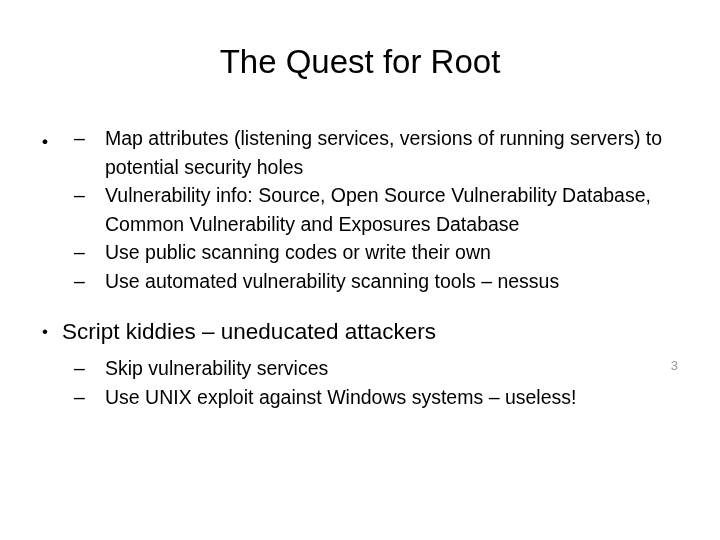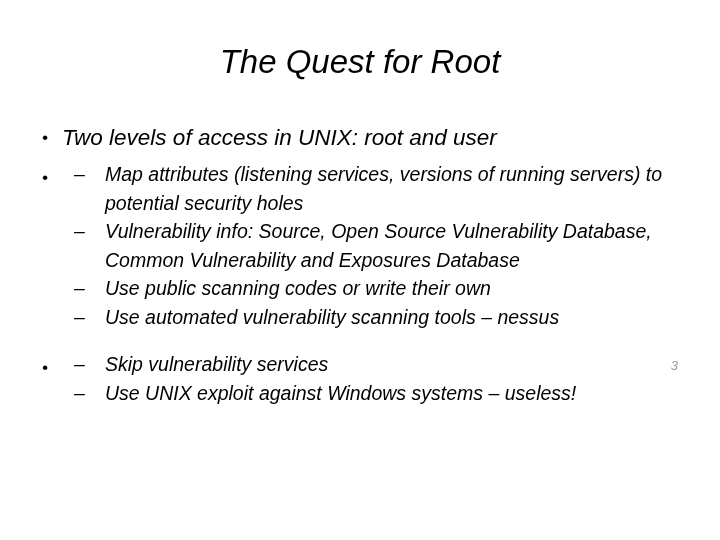--- a/index.html
+++ b/index.html
@@ -13,21 +13,20 @@
     font-family: "Liberation Sans", sans-serif;
     color: #000000;
     overflow: hidden;
   }
   .slide {
     position: relative;
     width: 720px;
     height: 392px;
     background: #ffffff;
     box-sizing: border-box;
-    font-style: italic;
   }
   .slide-title {
     position: absolute;
     left: 36px;
     top: 42px;
     width: 648px;
     text-align: center;
     font-size: 33px;
     line-height: 40px;
     font-weight: 400;
@@ -103,21 +102,20 @@
 
 <div class="slide">
 
   <div class="slide-title">The Quest for Root</div>
 
   <div class="body-area">
     <ul class="lvl1">
 
       <li class="bullet1">
         <span class="b1-marker">•</span>
-        <span class="b1-text">Two levels of access in UNIX: root and user</span>
       </li>
 
       <li class="bullet1">
         <span class="b1-marker">•</span>
 
         <ul class="lvl2">
           <li class="bullet2">
             <span class="b2-marker">–</span>
             <span class="b2-text">Map attributes (listening services, versions of running servers) to potential security holes</span>
           </li>
@@ -131,20 +129,21 @@
           </li>
           <li class="bullet2">
             <span class="b2-marker">–</span>
             <span class="b2-text">Use automated vulnerability scanning tools – nessus</span>
           </li>
         </ul>
       </li>
 
       <li class="bullet1 spaced-above">
         <span class="b1-marker">•</span>
+        <span class="b1-text">Script kiddies – uneducated attackers</span>
 
         <ul class="lvl2">
           <li class="bullet2">
             <span class="b2-marker">–</span>
             <span class="b2-text">Skip vulnerability services</span>
           </li>
           <li class="bullet2">
             <span class="b2-marker">–</span>
             <span class="b2-text">Use UNIX exploit against Windows systems – useless!</span>
           </li>

